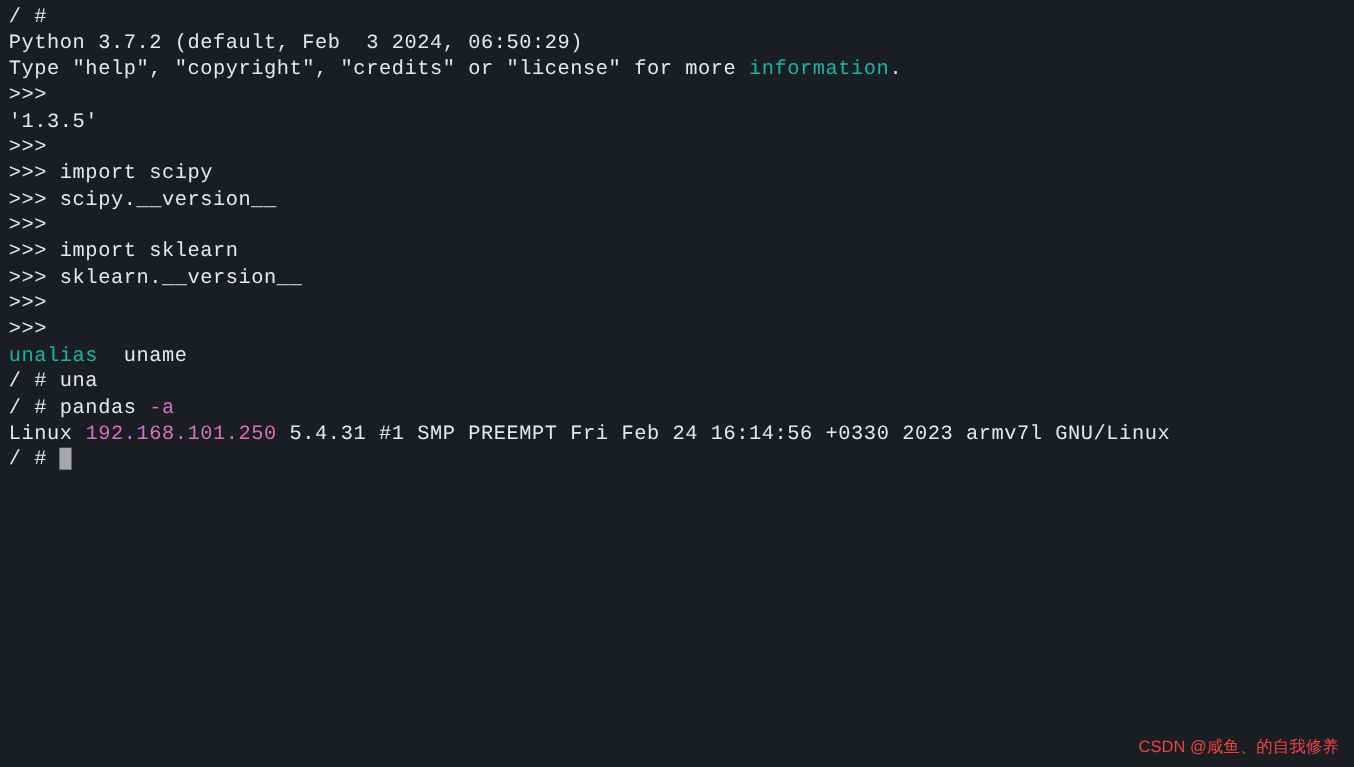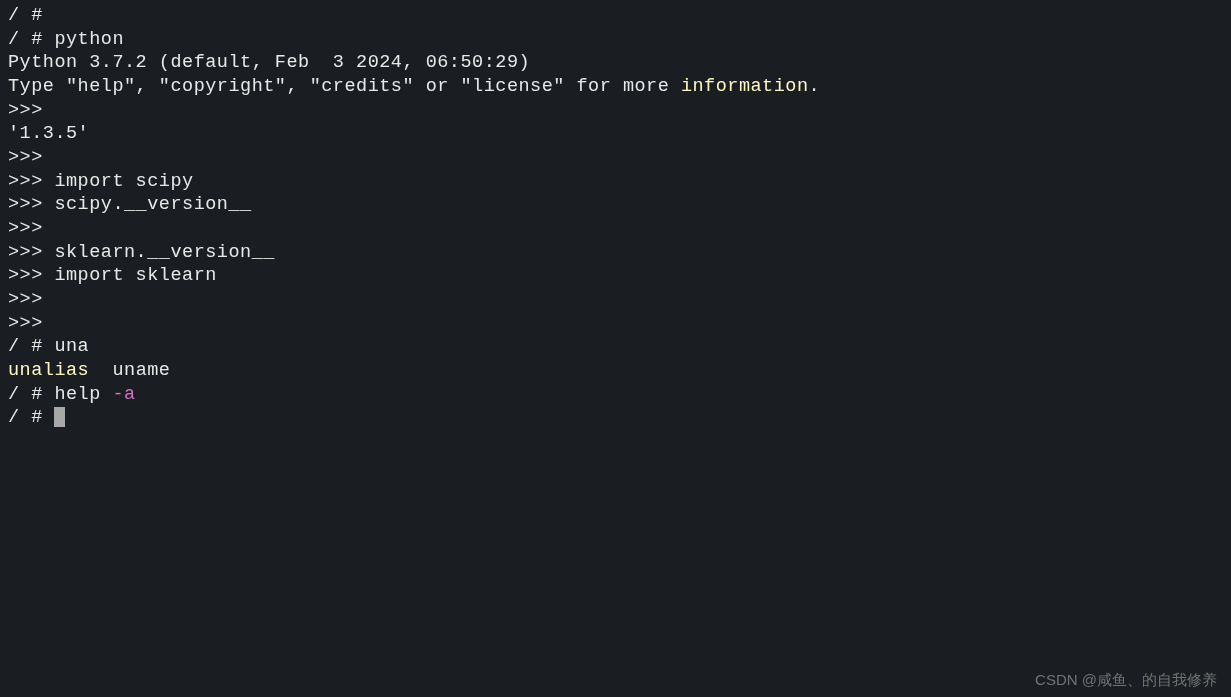--- a/index.html
+++ b/index.html
@@ -17,60 +17,60 @@
       width: 1231px;
       height: 697px;
       position: relative;
       overflow: hidden;
       letter-spacing: 0.5px;
     }
     .line {
       white-space: pre;
     }
     .cyan {
-      color: #fef9c3;
+      color: #14b8a6;
     }
     .magenta {
       color: #d96fc4;
     }
     .cursor {
       display: inline-block;
       background-color: #a8a8a8;
       width: 11px;
       height: 20px;
       vertical-align: text-bottom;
       margin-bottom: 1px;
     }
     .watermark {
       position: absolute;
       bottom: 8px;
       right: 14px;
-      color: #737373;
+      color: #ef4444;
       font-size: 15px;
       font-family: Arial, sans-serif;
       letter-spacing: 0;
     }
   </style>
 </head>
 <body>
 
 <div id="terminal-container">
     <div class="line"><span>/ #</span></div>
-    <div class="line"><span>/ # python</span></div>
     <div class="line"><span>Python 3.7.2 (default, Feb  3 2024, 06:50:29)</span></div>
     <div class="line"><span>Type "help", "copyright", "credits" or "license" for more </span><span class="cyan">information</span><span>.</span></div>
     <div class="line"><span>&gt;&gt;&gt;</span></div>
     <div class="line"><span>'1.3.5'</span></div>
     <div class="line"><span>&gt;&gt;&gt;</span></div>
     <div class="line"><span>&gt;&gt;&gt; import scipy</span></div>
     <div class="line"><span>&gt;&gt;&gt; scipy.__version__</span></div>
     <div class="line"><span>&gt;&gt;&gt;</span></div>
+    <div class="line"><span>&gt;&gt;&gt; import sklearn</span></div>
     <div class="line"><span>&gt;&gt;&gt; sklearn.__version__</span></div>
-    <div class="line"><span>&gt;&gt;&gt; import sklearn</span></div>
     <div class="line"><span>&gt;&gt;&gt;</span></div>
     <div class="line"><span>&gt;&gt;&gt;</span></div>
+    <div class="line"><span class="cyan">unalias</span><span>  uname</span></div>
     <div class="line"><span>/ # una</span></div>
-    <div class="line"><span class="cyan">unalias</span><span>  uname</span></div>
-    <div class="line"><span>/ # help </span><span class="magenta">-a</span></div>
+    <div class="line"><span>/ # pandas </span><span class="magenta">-a</span></div>
+    <div class="line"><span>Linux </span><span class="magenta">192.168.101.250</span><span> 5.4.31 #1 SMP PREEMPT Fri Feb 24 16:14:56 +0330 2023 armv7l GNU/Linux</span></div>
     <div class="line"><span>/ # </span><span class="cursor"></span></div>
   </div>
 
 <div class="watermark">CSDN @咸鱼、的自我修养</div>
 
 </body></html>

